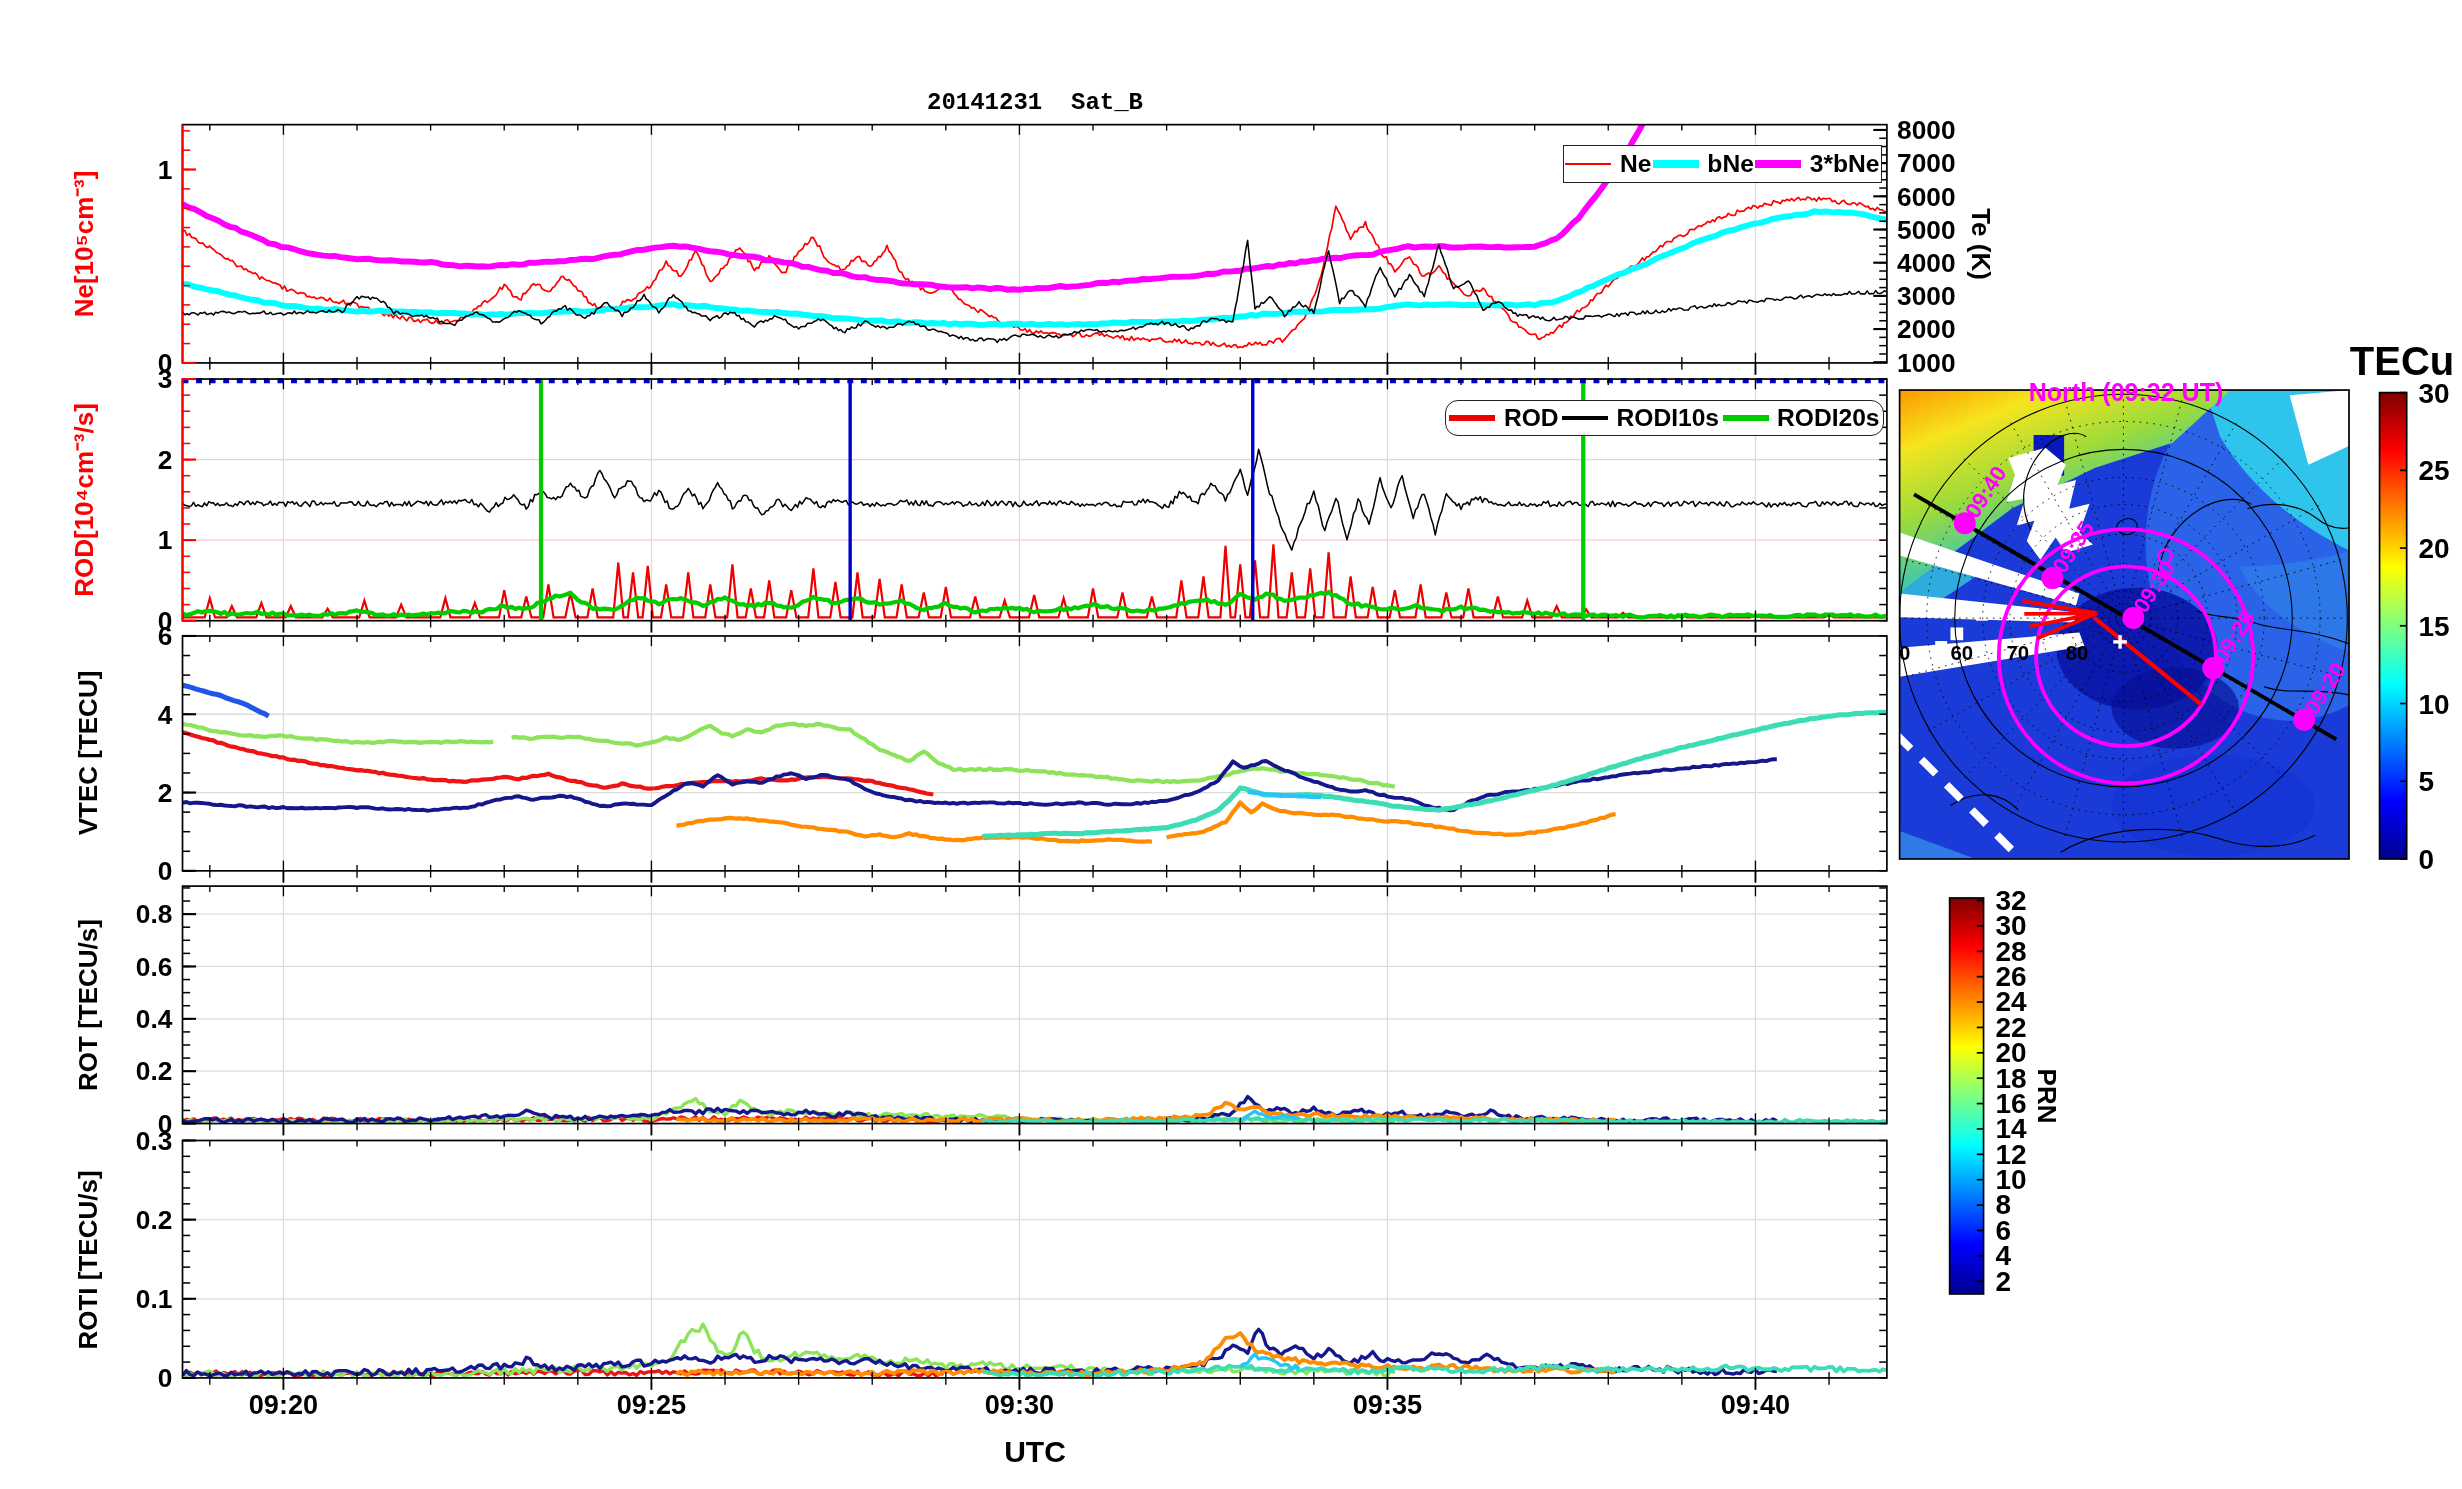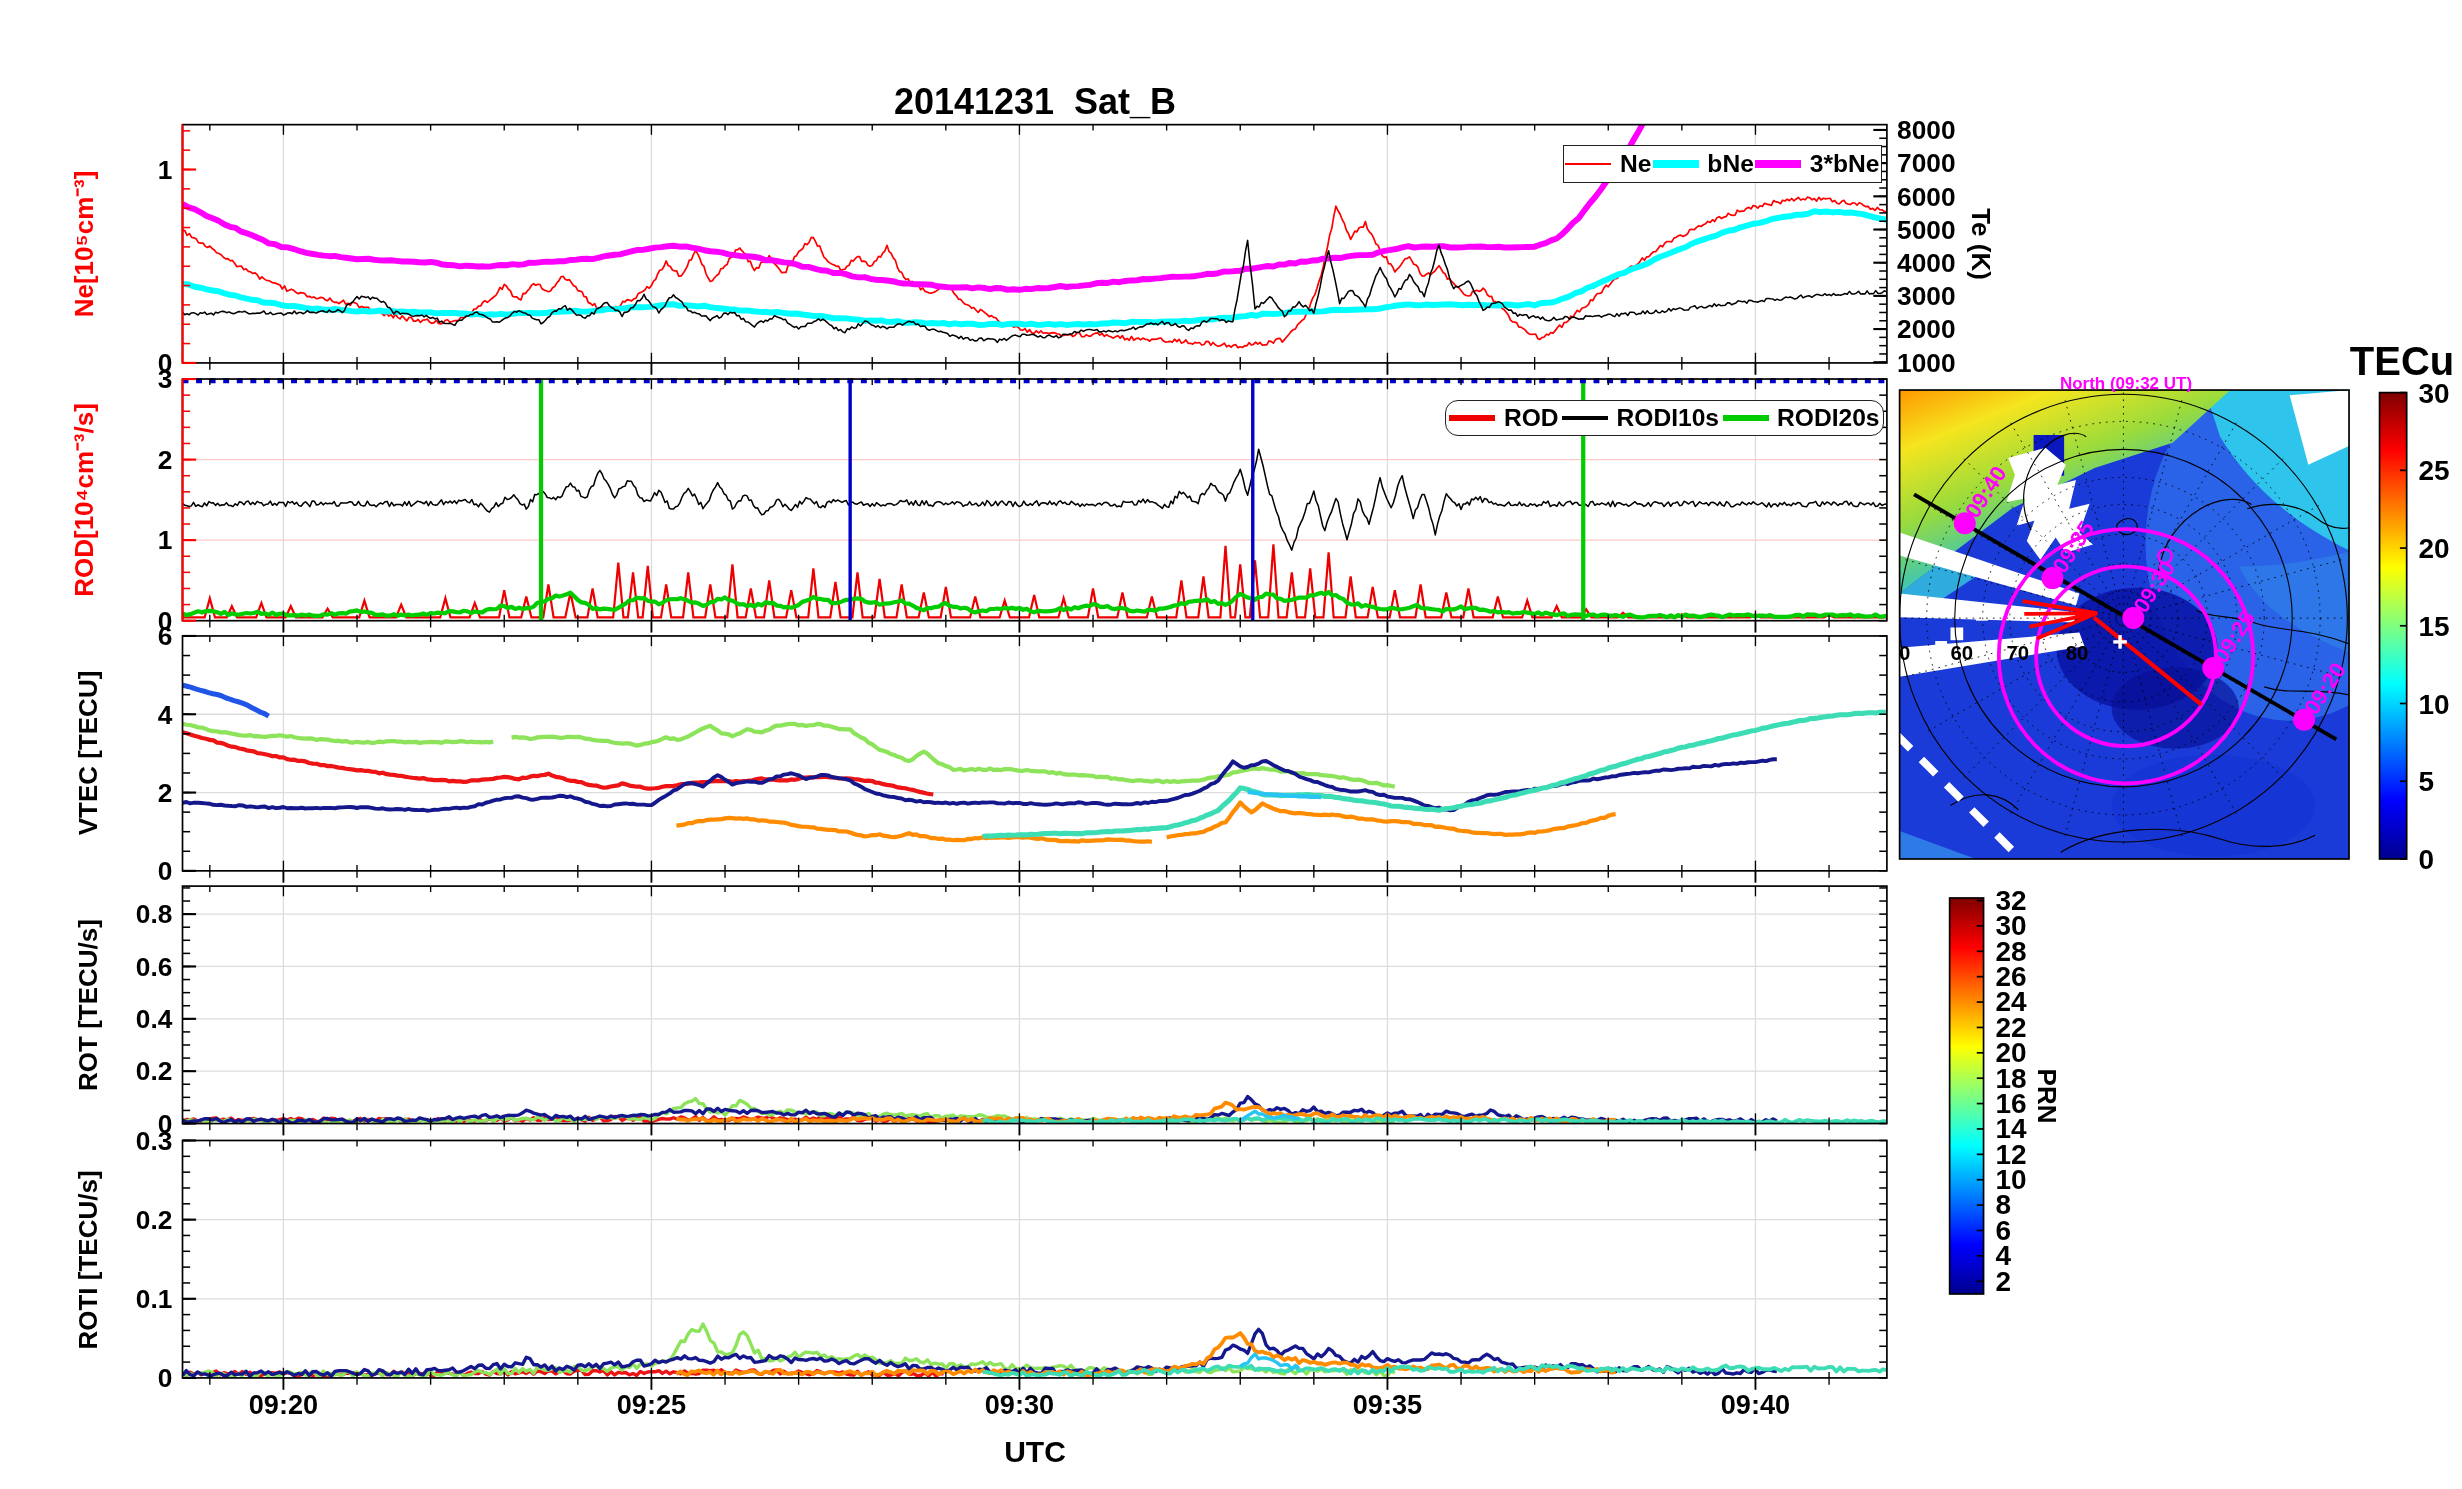--- a/index.html
+++ b/index.html
@@ -860,31 +860,31 @@
     <line x1="2331" x2="2339" y1="1151.792" y2="1151.792" stroke="#000" stroke-width="2"></line>
     <text x="2353" y="1162.792" text-anchor="start" class="t-cb">26</text>
     <line x1="2331" x2="2339" y1="1121.858" y2="1121.858" stroke="#000" stroke-width="2"></line>
     <text x="2353" y="1132.858" text-anchor="start" class="t-cb">28</text>
     <line x1="2331" x2="2339" y1="1091.924" y2="1091.924" stroke="#000" stroke-width="2"></line>
     <text x="2353" y="1102.924" text-anchor="start" class="t-cb">30</text>
     <line x1="2331" x2="2339" y1="1061.99" y2="1061.99" stroke="#000" stroke-width="2"></line>
     <text x="2353" y="1072.99" text-anchor="start" class="t-cb">32</text>
   </svg>
 
-<div class="lbl" style="left:1035px;top:102px;font-size:36px;">20141231  Sat_B</div>
+<div class="lbl" style="left:1035px;top:102px;font-size:24px;font-family:Liberation Mono, monospace;">20141231  Sat_B</div>
 
 <div class="lbl rotL" style="left:83px;top:244px;font-size:26px;color:#FF0000;">Ne[10⁵cm⁻³]</div>
 <div class="lbl rotR" style="left:1980px;top:244px;font-size:26px;">Te (K)</div>
 <div class="lbl rotL" style="left:83px;top:500px;font-size:26px;color:#FF0000;">ROD[10⁴cm⁻³/s]</div>
 <div class="lbl rotL" style="left:88px;top:753px;font-size:26px;">VTEC [TECU]</div>
 <div class="lbl rotL" style="left:88px;top:1005px;font-size:26px;">ROT [TECU/s]</div>
 <div class="lbl rotL" style="left:88px;top:1260px;font-size:26px;">ROTI [TECU/s]</div>
 <div class="lbl" style="left:1035px;top:1452px;font-size:30px;">UTC</div>
 
-<div class="lbl" style="left:2126px;top:384px;font-size:17px;color:#FF00FF;">North (09:32 UT)</div>
+<div class="lbl" style="left:2126px;top:392px;font-size:25px;color:#FF00FF;">North (09:32 UT)</div>
 <div class="lbl" style="left:2402px;top:361px;font-size:40px;">TECu</div>
 <div class="lbl rotR" style="left:2046px;top:1096px;font-size:26px;">PRN</div>
 
 <div class="legend" id="leg1" style="left:1563px;top:145px;width:317px;height:36px;">
   <span class="litem">
       <i class="lsw" style="background: rgb(255, 0, 0); height: 2.5px;"></i>
       <b>Ne</b>
     </span>
   <span class="litem">
       <i class="lsw" style="background: rgb(0, 255, 255); height: 7.6px;"></i>

